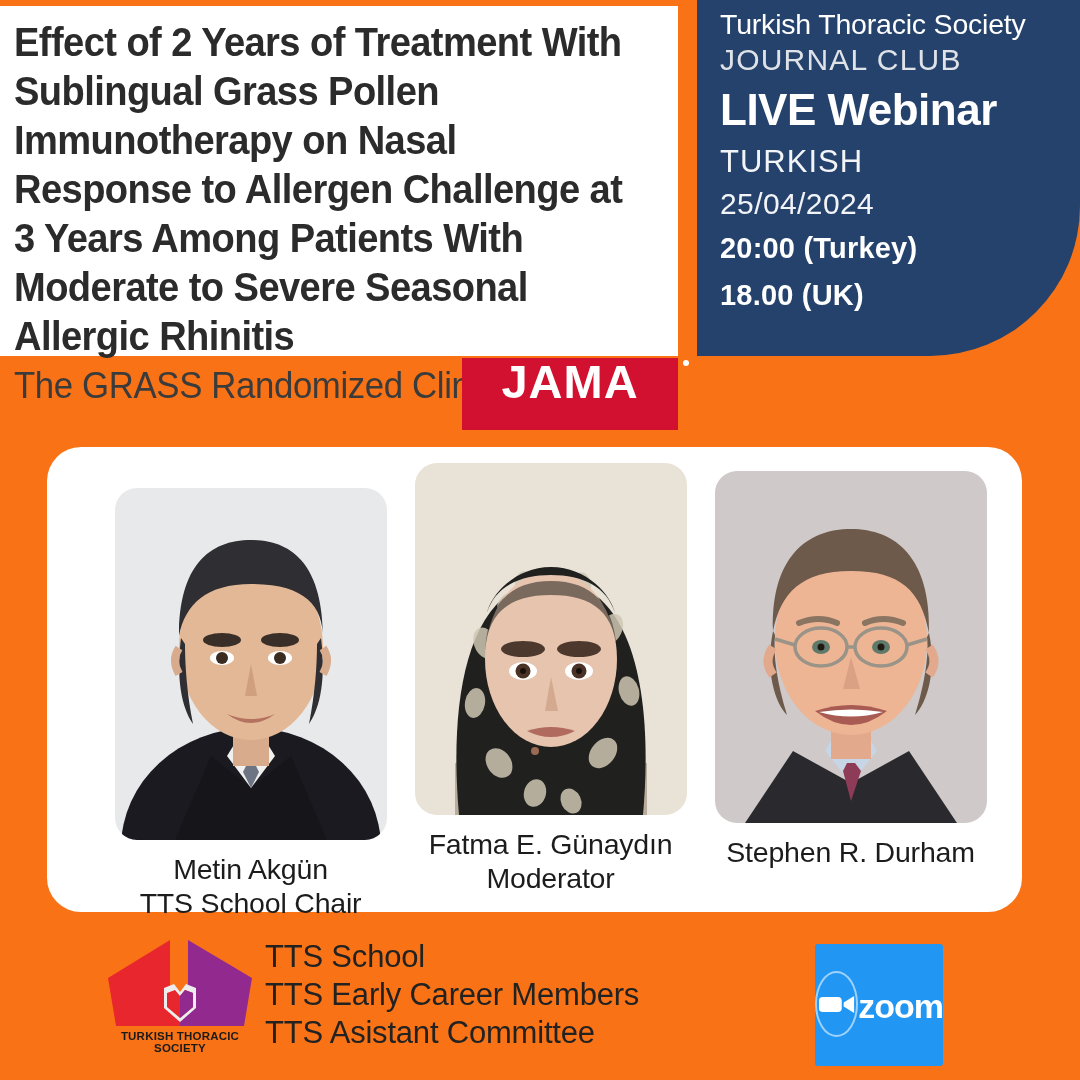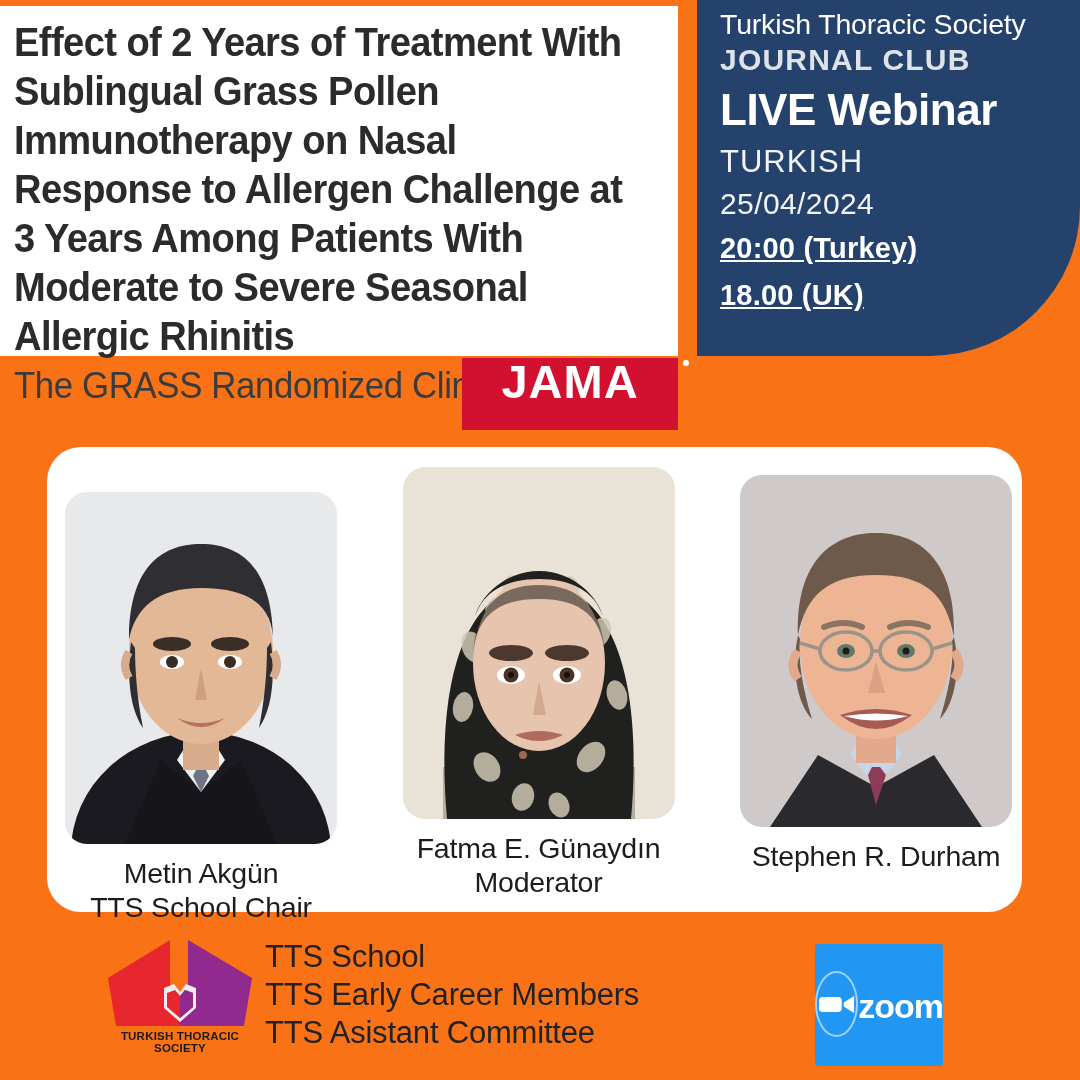--- a/index.html
+++ b/index.html
@@ -102,21 +102,21 @@
     color: #ffffff;
     font-size: 28.5px;
     font-weight: normal;
     line-height: 36px;
     letter-spacing: -0.2px;
     white-space: nowrap;
   }
   .navy-club {
     color: #dfe3e9;
     font-size: 30px;
-    font-weight: bold;
+    font-weight: normal;
     line-height: 36px;
     letter-spacing: 1.2px;
   }
   .navy-live {
     color: #ffffff;
     font-size: 44px;
     font-weight: bold;
     line-height: 56px;
     letter-spacing: -0.5px;
     margin-top: 4px;
@@ -136,43 +136,42 @@
     line-height: 42px;
     letter-spacing: 0.4px;
   }
   .navy-time {
     color: #ffffff;
     font-size: 29px;
     font-weight: bold;
     line-height: 38px;
     letter-spacing: 0.2px;
     margin-top: 4px;
-    text-decoration: underline;
   }
 
   
   .speakers-card {
     position: absolute;
     left: 47px;
     top: 447px;
     width: 975px;
     height: 465px;
     background: #ffffff;
     border-radius: 34px;
   }
   .speakers-row {
     position: absolute;
     left: 0;
-    top: 16px;
+    top: 0;
     width: 100%;
     height: 100%;
     display: flex;
-    justify-content: space-between;
+    justify-content: center;
     align-items: flex-start;
-    padding: 4px;
+    padding: 16px;
   }
   .speaker {
     width: 300px;
     display: flex;
     flex-direction: column;
     align-items: center;
   }
   .speaker-photo {
     width: 272px;
     height: 352px;

